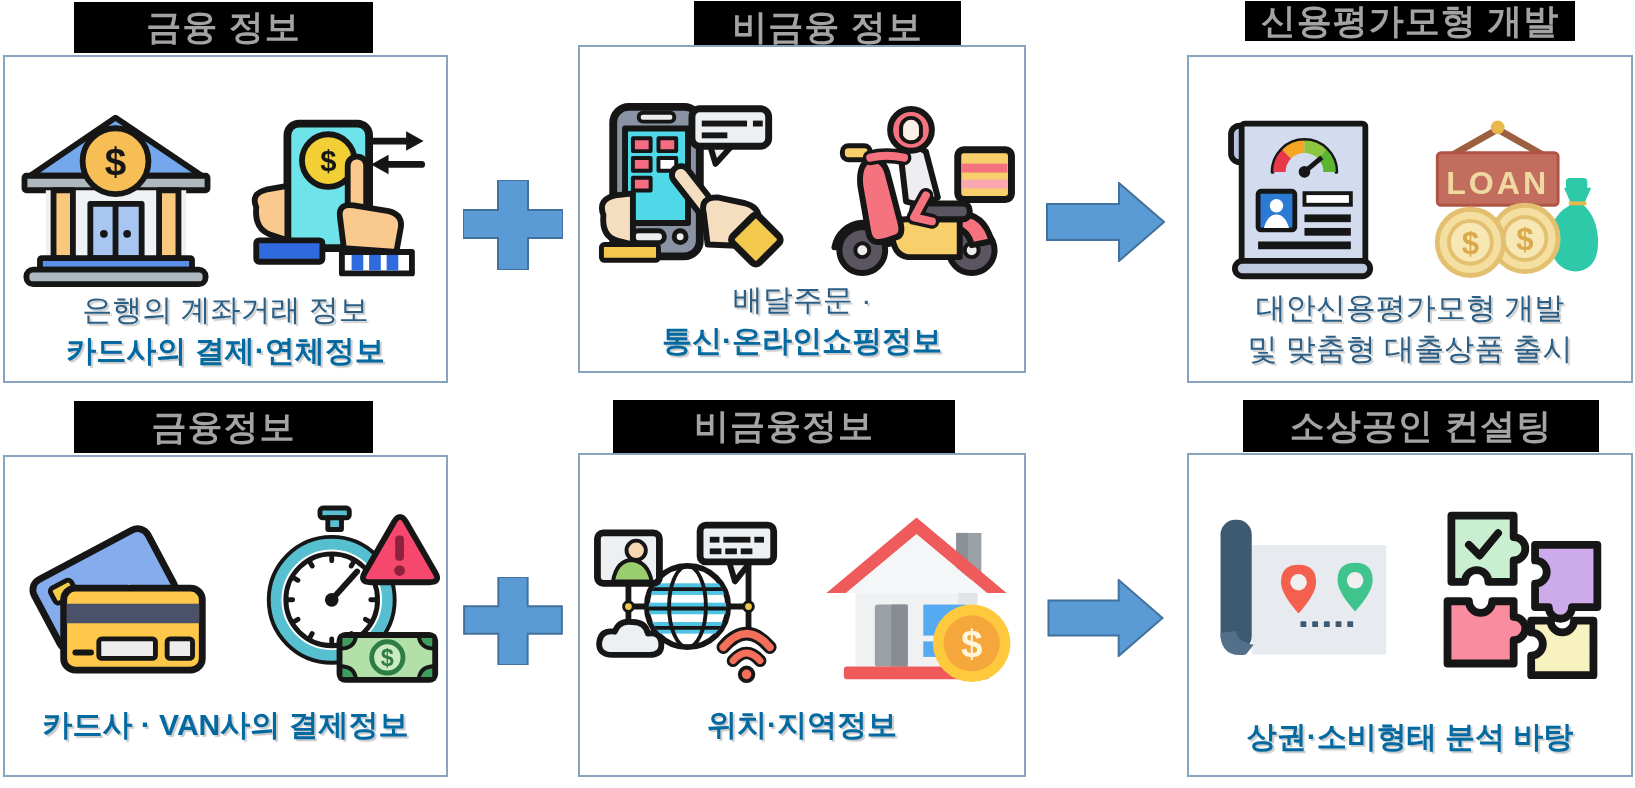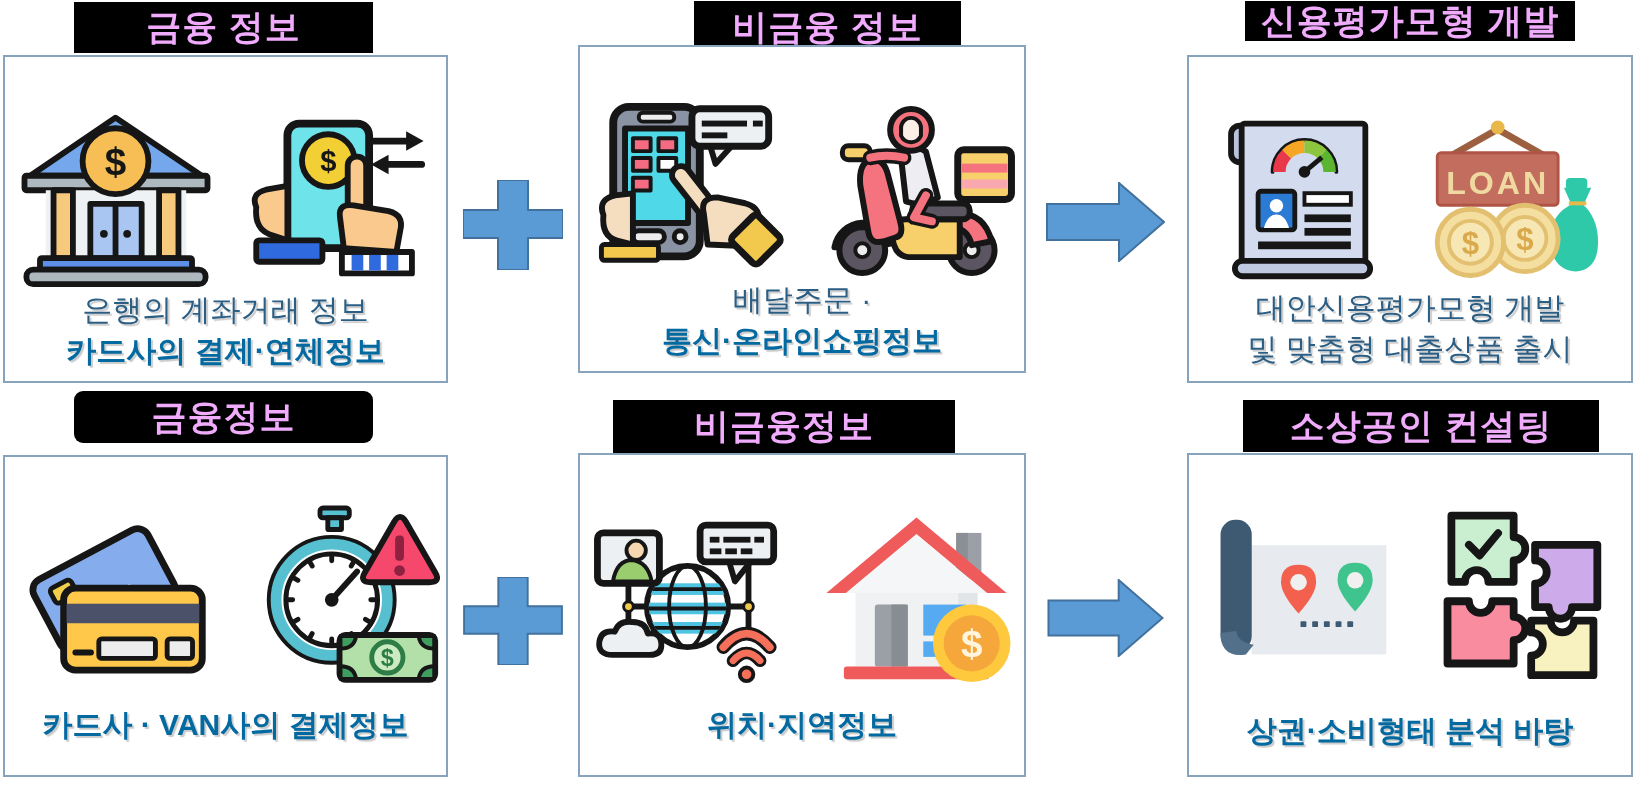--- a/index.html
+++ b/index.html
@@ -1,40 +1,40 @@
 <!DOCTYPE html>
 <html><head>
 <meta charset="utf-8">
 <style>
   * { margin:0; padding:0; box-sizing:border-box; }
   html,body { background:#fff; }
   body { font-family:"Liberation Sans", sans-serif; }
   .canvas { position:relative; width:1635px; height:788px; background:#fff; overflow:hidden; }
-  .hdr { position:absolute; background:#000; color:#f0abfc; display:flex; align-items:center; justify-content:center;
+  .hdr { position:absolute; background:#000; color:#a3a3a3; display:flex; align-items:center; justify-content:center;
          font-weight:700; font-size:35px; letter-spacing:1px; white-space:nowrap; }
   .panel { position:absolute; background:#fff; border:2px solid #87A3BD; }
   .icons-row { position:absolute; left:0; right:0; top:36px; height:210px;
                display:flex; align-items:center; justify-content:center; gap:24px; }
   .caption { position:absolute; left:0; right:0; text-align:center; font-size:30px; line-height:41px; color:#2B5E84; }
   .caption .ln { text-shadow:2px 2px 1px rgba(125,125,125,0.40); }
   .w500 { font-weight:500; }
   .w700 { font-weight:700; color:#0369a1; }
   .connector { position:absolute; }
   svg { display:block; }
   svg text { font-family:"Liberation Sans", sans-serif; }
 </style>
 </head>
 <body>
 
 <div class="canvas">
 
   <div class="hdr" style="left:74px; top:2px; width:299px; height:51px;">금융 정보</div>
   <div class="hdr" style="left:694px; top:1px; width:267px; height:52px;">비금융 정보</div>
   <div class="hdr" style="left:1245px; top:1px; width:330px; height:40px;">신용평가모형 개발</div>
-  <div class="hdr" style="left:74px; top:391px; width:299px; height:52px;border-radius:9px;">금융정보</div>
+  <div class="hdr" style="left:74px; top:401px; width:299px; height:52px;">금융정보</div>
   <div class="hdr" style="left:613px; top:400px; width:342px; height:53px;">비금융정보</div>
   <div class="hdr" style="left:1243px; top:400px; width:356px; height:52px;">소상공인 컨설팅</div>
 
   <div class="panel" style="left:3px; top:55px; width:445px; height:328px;">
     <div class="icons-row">
 
       <svg width="200" height="184" viewBox="0 0 205 190">
         <g stroke="#161616" stroke-width="6" stroke-linejoin="round" stroke-linecap="round">
           <path d="M14 72 L102 12 L191 72 Z" fill="#74A7EC"></path>
           <rect x="8" y="72" width="189" height="15" rx="2" fill="#ADB8BF"></rect>
@@ -327,21 +327,21 @@
       <svg width="195" height="180" viewBox="0 0 200 185">
         <g stroke="#161616" stroke-width="8" stroke-linejoin="round" stroke-linecap="round">
           <path d="M30 14 H94 V36 a12 12 0 1 1 0 24 V82 H68 a12 12 0 1 0 -24 0 H30 Z" fill="#C9EFD0"></path>
           <path d="M116 44 H180 V108 H154 a12 12 0 1 1 -24 0 H116 V84 a12 12 0 1 0 0 -24 Z" fill="#CDABEB"></path>
           <path d="M26 102 H48 a12 12 0 1 0 24 0 H94 V118 a12 12 0 1 1 0 24 V166 H26 Z" fill="#FA8CA0"></path>
           <path d="M112 122 H132 a12 12 0 1 0 24 0 H176 V178 H112 V158 a12 12 0 1 0 0 -24 Z" fill="#F8F2C0"></path>
           <path d="M48 44 L59 55 L78 32" fill="none"></path>
         </g>
       </svg>
     </div>
-    <div class="caption" style="bottom:24px;">
+    <div class="caption" style="bottom:18px;">
       <div class="ln w700">상권·소비형태 분석 바탕</div>
     </div>
   </div>
 
   <svg class="connector" style="left:463px; top:180px;" width="100" height="90" viewBox="0 0 100 90">
     <path d="M35 0 H65 V30 H100 V58 H65 V90 H35 V58 H0 V30 H35 Z" fill="#5B9BD5" stroke="#41719C" stroke-width="2"></path>
   </svg>
   <svg class="connector" style="left:1046px; top:182px;" width="119" height="80" viewBox="0 0 119 80">
     <polygon points="1,22 73,22 73,1 118,40 73,79 73,58 1,58" fill="#5B9BD5" stroke="#41719C" stroke-width="2"></polygon>
   </svg>

